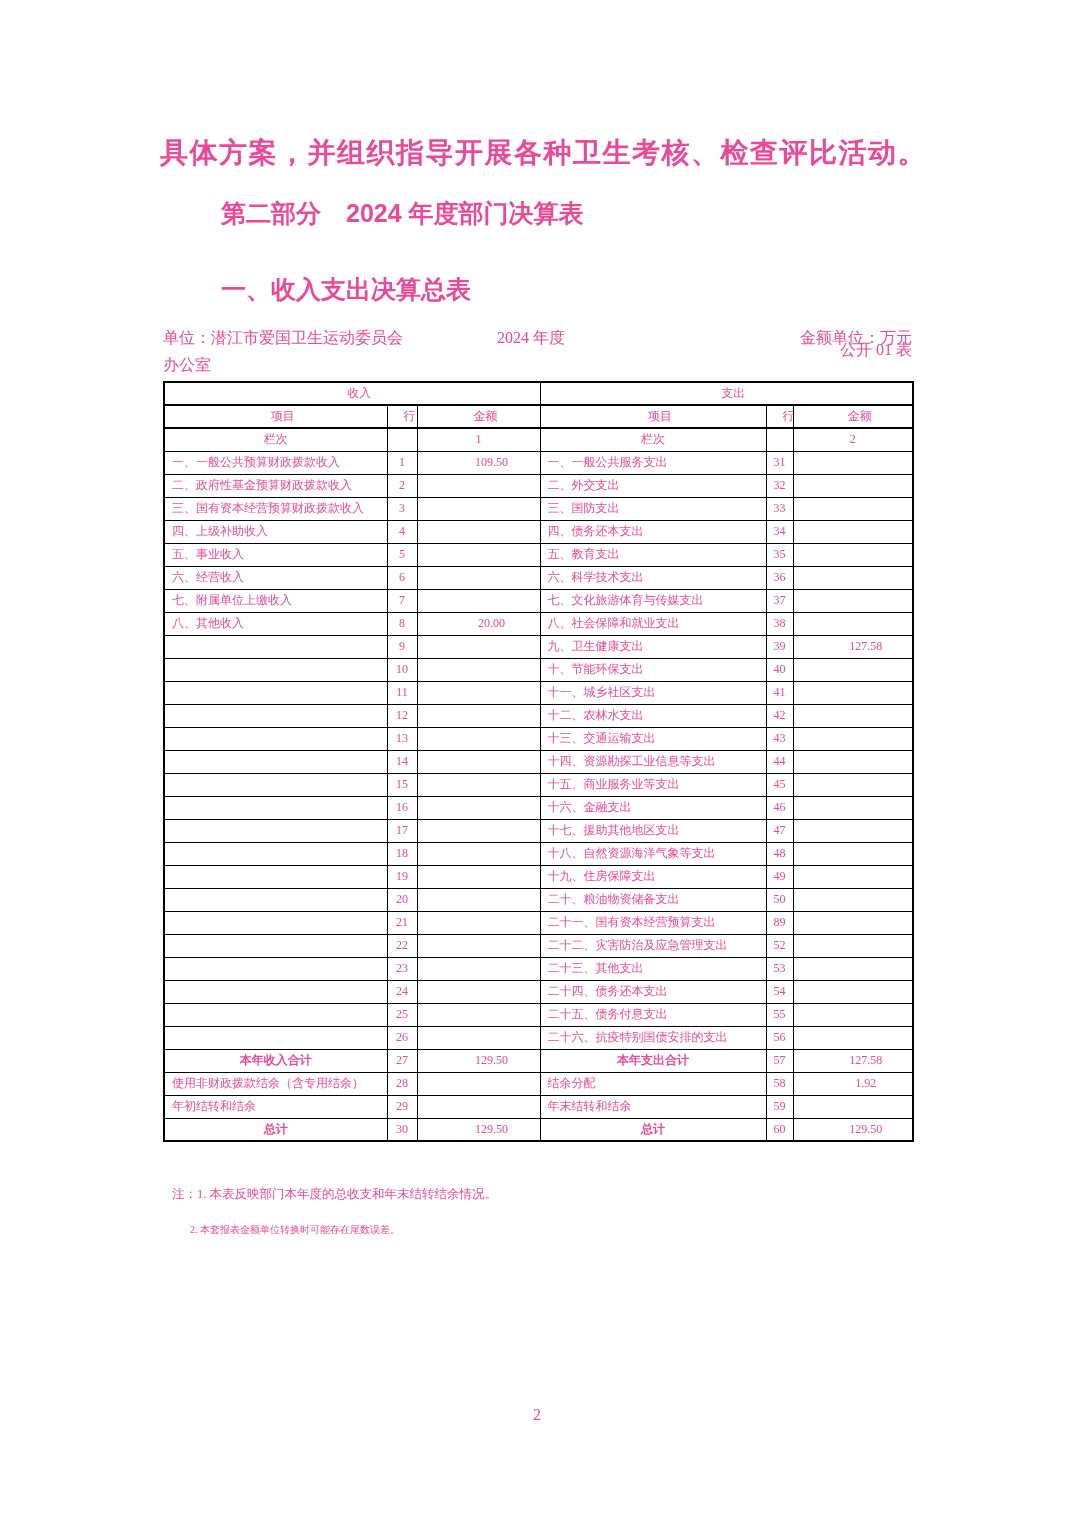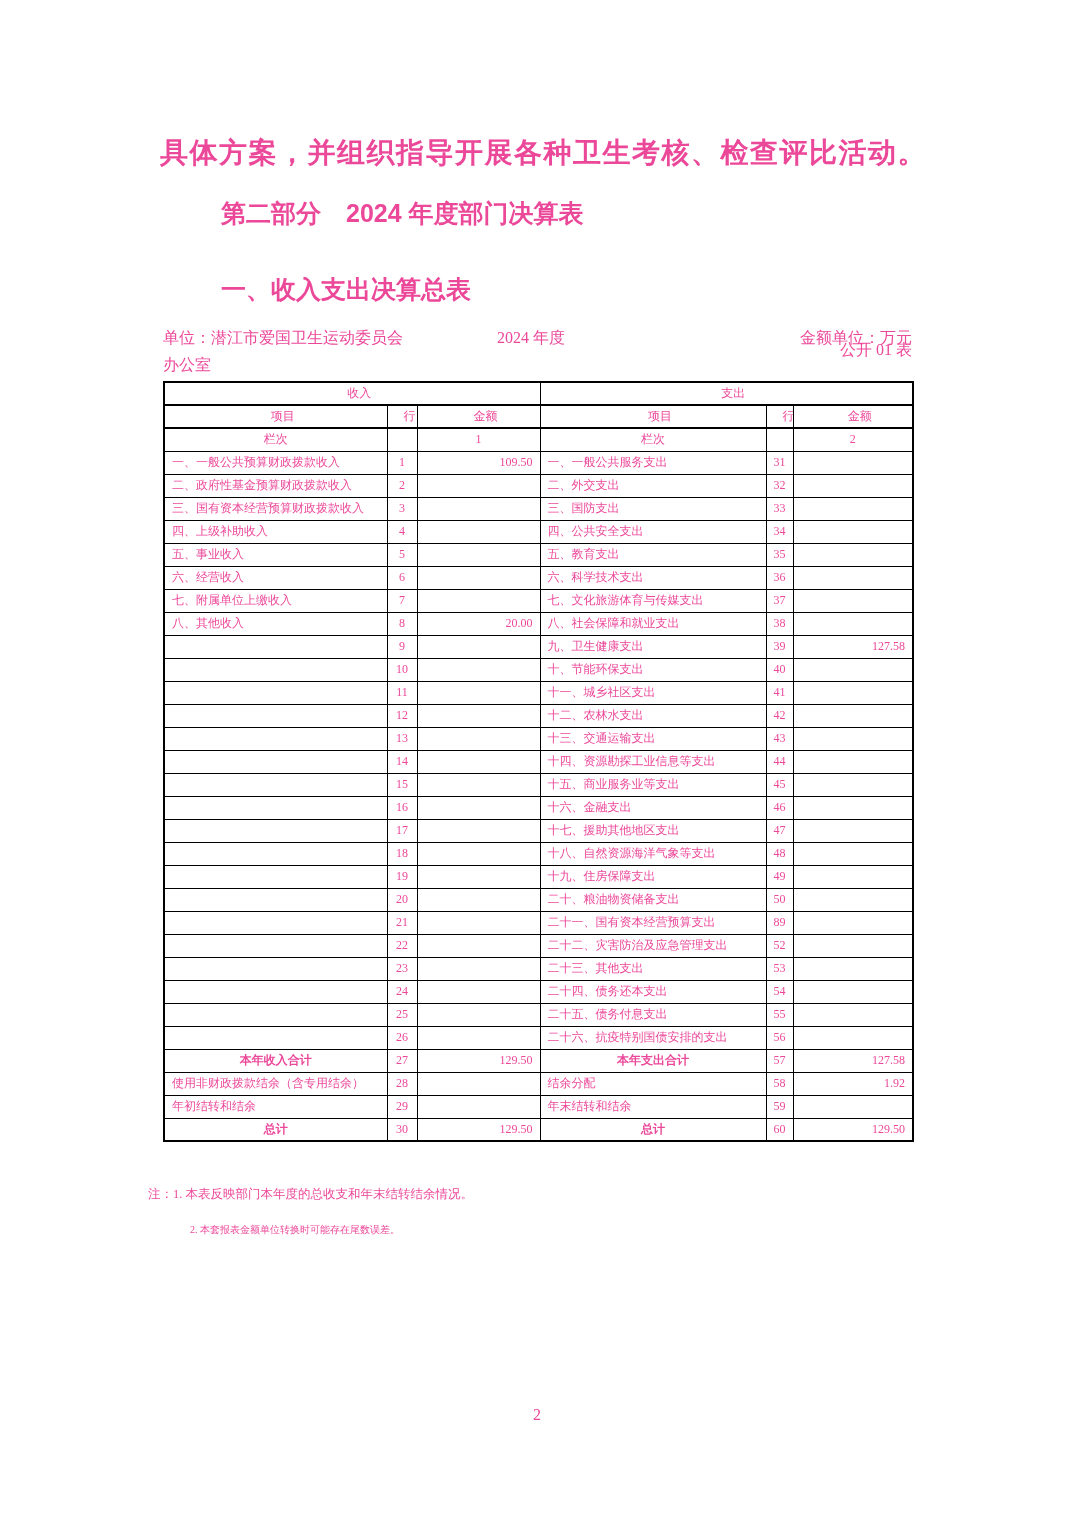--- a/index.html
+++ b/index.html
@@ -46,25 +46,25 @@
     font-size:12px;
   }
   .budget-table td {
     border:1px solid #000;
     height:23px;
     padding:0 7px;
     white-space:nowrap; overflow:hidden;
     vertical-align:middle;
   }
   .budget-table td.c { text-align:center; padding:0 2px; }
-  .budget-table td.r { text-align:right;padding-left:33px; }
+  .budget-table td.r { text-align:center;padding-left:33px; }
   .budget-table td.b { font-weight:bold; text-align:center; }
   .budget-table tr.hd td { border-bottom-width:2px;padding-left:16px; }
 
-  .note-1 { position:absolute; left:148px; top:1186px; font-size:12.5px; }
+  .note-1 { position:absolute; left:172px; top:1186px; font-size:12.5px; }
   .note-2 { position:absolute; left:190px; top:1223px; font-size:10px; }
   .page-number {
     position:absolute; left:0; top:1406px; width:100%;
     text-align:center; font-size:16px;
   }
 </style>
 </head>
 <body>
 
 <div class="page">
@@ -134,21 +134,21 @@
           <td class="c">3</td>
           <td class="r"></td>
           <td>三、国防支出</td>
           <td class="c">33</td>
           <td class="r"></td>
         </tr>
         <tr>
           <td>四、上级补助收入</td>
           <td class="c">4</td>
           <td class="r"></td>
-          <td>四、公共安全支出</td>
+          <td>四、债务还本支出</td>
           <td class="c">34</td>
           <td class="r"></td>
         </tr>
         <tr>
           <td>五、事业收入</td>
           <td class="c">5</td>
           <td class="r"></td>
           <td>五、教育支出</td>
           <td class="c">35</td>
           <td class="r"></td>

